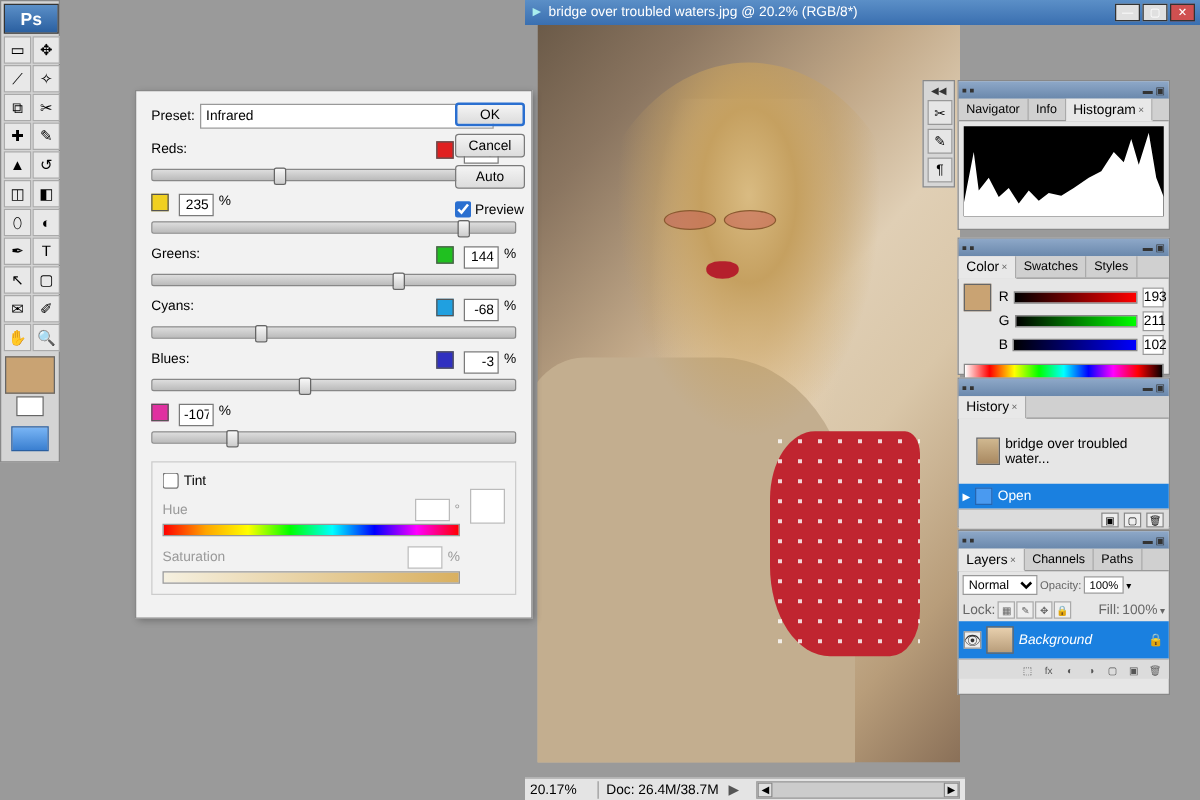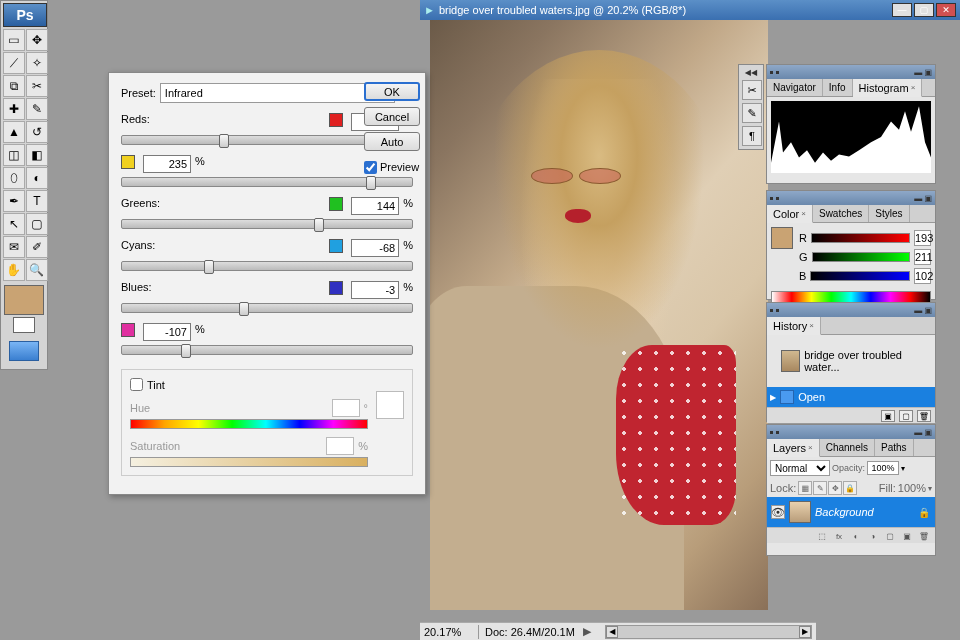--- a/index.html
+++ b/index.html
@@ -28,59 +28,59 @@
 .photo { width: 100%; height: 100%; background: linear-gradient(130deg,#6b5a48 0%,#8a7560 15%,#c1a888 35%,#e0cfb5 50%,#d9c6a8 65%,#b89d7a 85%,#8a7058 100%); position: relative; }
 .photo::before { content:""; position:absolute; top:10%; left:20%; width:60%; height:70%; background: radial-gradient(ellipse at 50% 35%, #f5e3c8 0%, #e8d0ae 15%, rgba(232,208,174,0) 55%); }
 .hair { position:absolute; top:5%; left:10%; width:80%; height:60%; background: radial-gradient(ellipse at 50% 30%, #d9bb82 0%, #c5a060 20%, rgba(165,130,80,0) 55%); border-radius: 50% 50% 40% 40%; }
 .lips { position:absolute; top:32%; left:40%; width:26px; height:14px; background:#b5202c; border-radius: 50% 50% 60% 60%; }
 .glasses { position:absolute; top:25%; left:30%; width:90px; height:18px; }
 .lens { position:absolute; width:42px; height:16px; background:rgba(200,80,80,0.45); border:1px solid #8a5a30; border-radius:50%; }
 .lens.l { left:0; } .lens.r { right:0; }
 .scarf { position:absolute; top:55%; left:55%; width:120px; height:180px; background:#c02530; border-radius: 30% 10% 20% 40%; }
 .scarf::after { content:""; position:absolute; inset:0; background-image: radial-gradient(#fff 2px, transparent 2px); background-size: 16px 16px; opacity:0.8; }
 .coat { position:absolute; top:45%; left:-5%; width:80%; height:60%; background:#c3ae8f; border-radius: 20% 40% 0 0; }
-.doc-status { position:absolute; bottom:0; left:0; width:396px; height:18px; background:#e4e4e4; border-top:1px solid #aaa; display:flex; align-items:center; font-size:10px; padding:0 4px; gap:6px; }
+.doc-status { position:absolute; bottom:0; left:0; width:352px; height:18px; background:#e4e4e4; border-top:1px solid #aaa; display:flex; align-items:center; font-size:10px; padding:0 4px; gap:6px; }
 .doc-status .zoom { width:48px; }
 .doc-status .sep { border-left:1px solid #999; height:14px; }
 .doc-status .doc { flex:0 0 auto; }
 .doc-status .tri { margin-left:2px; color:#555; }
 .doc-status .scroll { flex:1; height:14px; background:#ccc; margin-left:8px; border:1px solid #999; position:relative; }
 .doc-status .scroll .arrow { position:absolute; width:12px; height:12px; background:#e0e0e0; border:1px solid #888; top:0; display:flex; align-items:center; justify-content:center; font-size:8px; }
 .doc-status .scroll .arrow.l { left:0; }
 .doc-status .scroll .arrow.r { right:0; }
 
 
 .bw-dialog { position: absolute; left: 108px; top: 72px; width: 318px; background: #f2f2f2; border: 1px solid #888; box-shadow: 2px 2px 6px rgba(0,0,0,0.3); padding: 10px 12px 18px; }
 .dlg-row { display: flex; align-items: center; margin-bottom: 6px; text-align: center; }
 .dlg-label { font-size: 11px; }
 .preset-sel { flex:1; margin-left:4px; height:20px; background:#fff; border:1px solid #999; display:flex; align-items:center; padding:0 4px; }
 .preset-sel .caret { margin-left:auto; }
 .pm-icon { margin-left:6px; font-size:12px; }
 .channel { margin-top: 10px; }
 .ch-head { display:flex; align-items:flex-start; }
 .ch-head .name { flex:1; }
 .ch-swatch { width:14px; height:14px; border:1px solid #555; margin-right:8px; }
-.ch-val { width:48px; height:18px; border:1px solid #7a7a7a; background:#fff; text-align:right; padding:1px 3px; margin-right:4px; }
+.ch-val { width:28px; height:18px; border:1px solid #7a7a7a; background:#fff; text-align:right; padding:1px 3px; margin-right:4px; }
 .ch-pct { }
 .slider-track { position:relative; height:10px; margin-top:4px; background:linear-gradient(#ddd,#bbb); border:1px solid #888; border-radius:2px; }
 .slider-thumb { position:absolute; top:-2px; width:10px; height:14px; background:linear-gradient(#f8f8f8,#ccc); border:1px solid #666; border-radius:2px; transform:translateX(-50%); }
 .tint-group { margin-top:14px; border:1px solid #ccc; padding:8px; }
 .tint-check { display:flex; align-items:center; gap:4px; }
 .tint-row { display:flex; align-items:center; margin-top:8px; color:#999; }
 .tint-row .name { flex:1; }
 .spectrum { height:10px; background:linear-gradient(90deg,red,orange,yellow,lime,cyan,blue,magenta,red); border:1px solid #999; margin-top:2px; }
 .sand { height:10px; background:linear-gradient(90deg,#f5f0e0,#d9b060); border:1px solid #999; margin-top:2px; }
 .tint-box { width:28px; height:18px; border:1px solid #bbb; background:#fff; margin-right:4px; }
 .tint-big { width:28px; height:28px; border:1px solid #bbb; background:#fff; margin-left:8px; }
 
 
 .dlg-btns { position:absolute; left:364px; top:82px; width:56px; display:flex; flex-direction:column; gap:6px; }
 .dlg-btn { height:19px; background:linear-gradient(#f4f4f4,#dcdcdc); border:1px solid #7a7a7a; border-radius:3px; display:flex; align-items:center; justify-content:center; cursor:pointer; }
 .dlg-btn.primary { border:2px solid #2a6fd0; }
-.preview-chk { display:flex; gap:3px; margin-top:4px; }
+.preview-chk { display:flex; align-items:center; gap:3px; margin-top:4px; }
 .preview-chk input { accent-color:#2a6fd0; }
 
 
 .side-mini { position:absolute; left:738px; top:64px; width:26px; background:#d6d6d6; border:1px solid #888; padding:3px; display:flex; flex-direction:column; gap:3px; }
 .mini-row { display:flex; gap:2px; justify-content:center; }
 .mini-tri { font-size:8px; color:#333; }
 .mini-btn { width:20px; height:20px; background:#e6e6e6; border:1px solid #999; display:flex; align-items:center; justify-content:center; font-size:11px; }
 
 
 .panel { position:absolute; background:#e6e6e6; border:1px solid #888; }
@@ -190,21 +190,21 @@
       <div class="glasses">
           <div class="lens l"></div>
           <div class="lens r"></div>
         </div>
       <div class="lips"></div>
     </div>
   </div>
   <div class="doc-status">
     <span class="zoom">20.17%</span>
     <span class="sep"></span>
-    <span class="doc">Doc: 26.4M/20.1M</span>
+    <span class="doc">Doc: 26.4M/38.7M</span>
     <span class="tri">▶</span>
     <div class="scroll">
       <div class="arrow l">◀</div>
       <div class="arrow r">▶</div>
     </div>
   </div>
 </div>
 
 <div class="bw-dialog">
   <div class="dlg-row">

